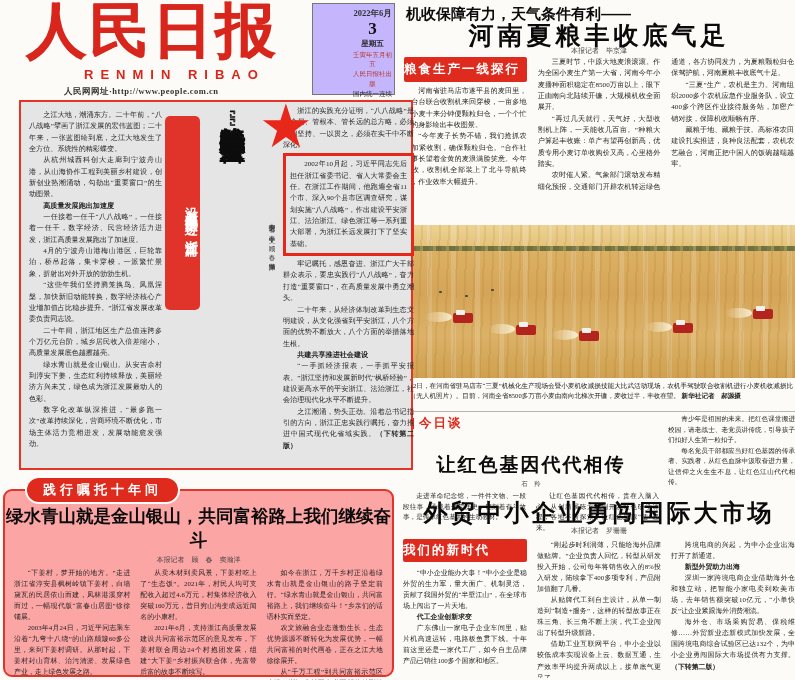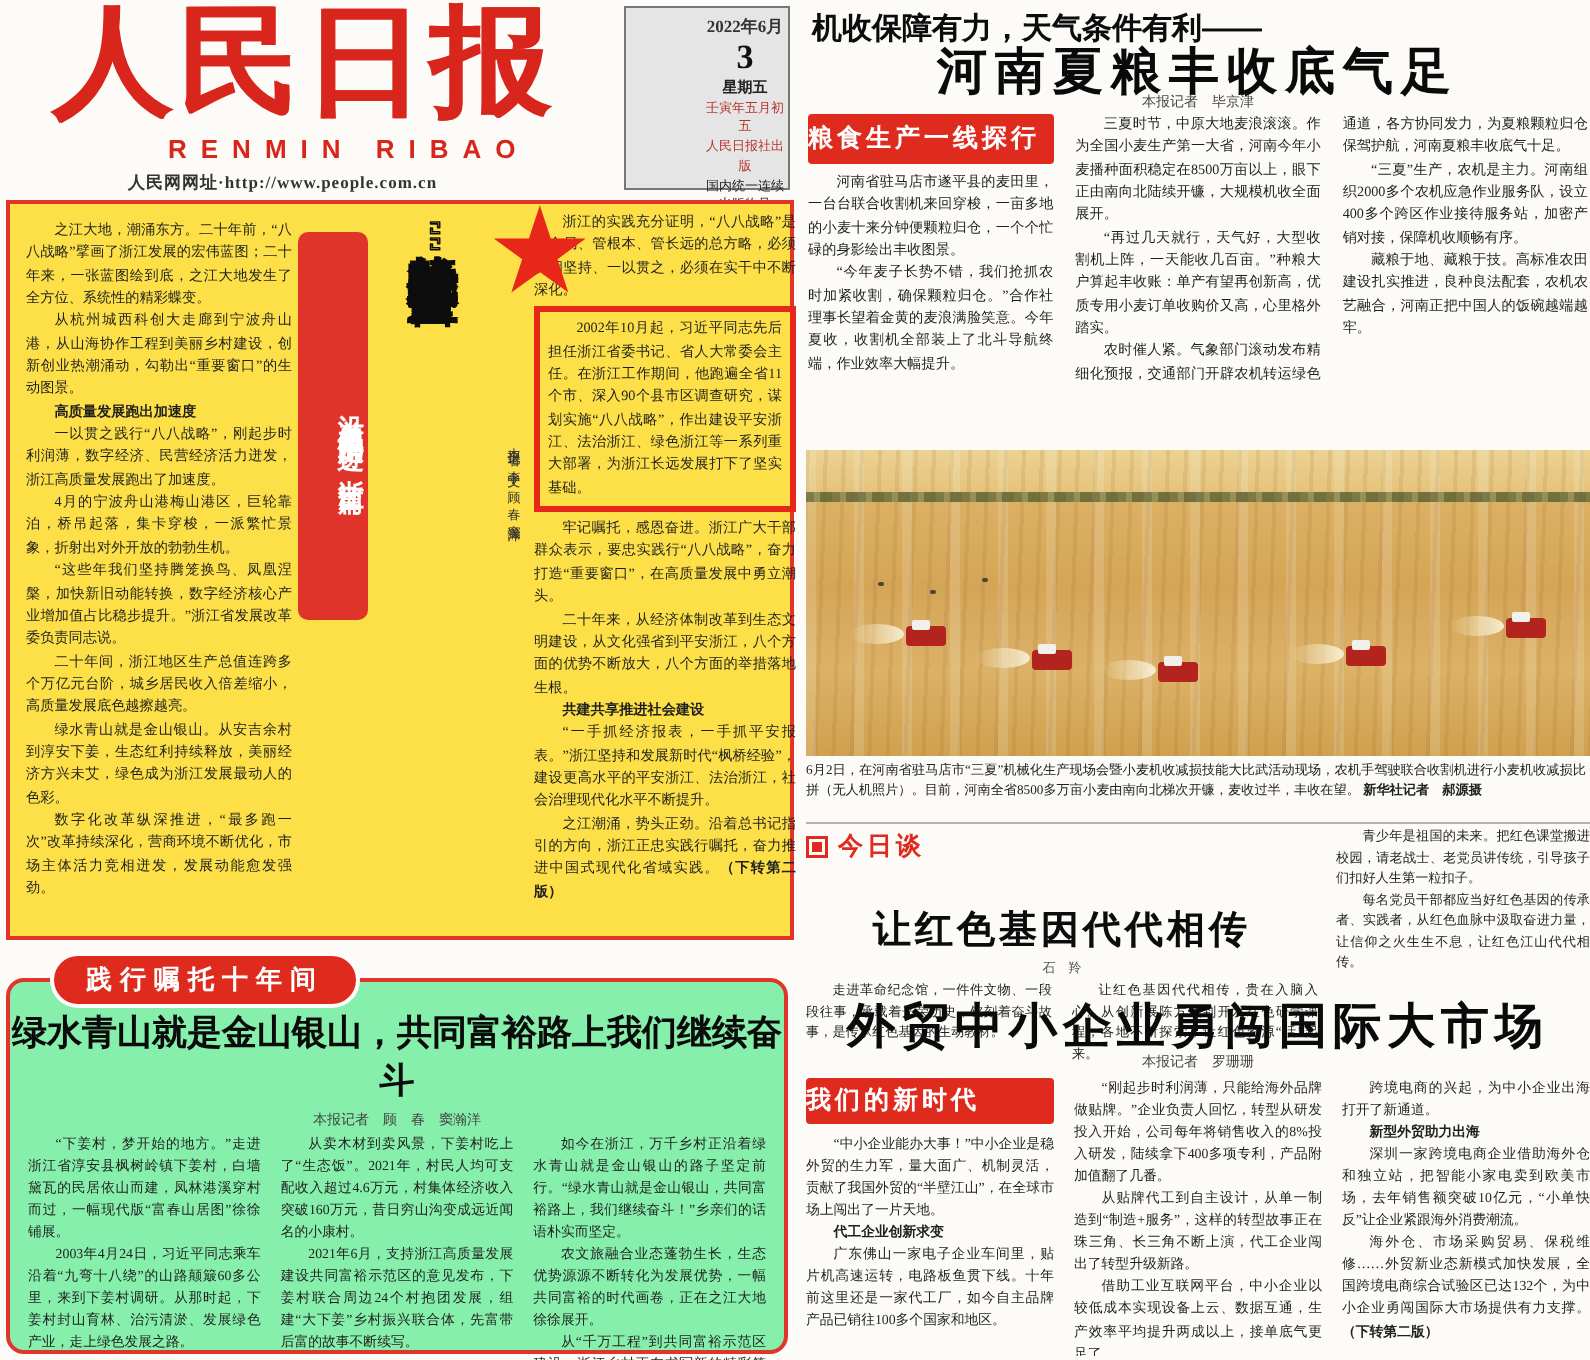--- a/index.html
+++ b/index.html
@@ -6,37 +6,37 @@
   .page{position:relative;width:795px;height:680px;background:#fcfbf7;overflow:hidden;
         font-family:"Liberation Serif",serif;color:#222;}
   .abs{position:absolute;}
   
   .paper-title{left:26px;top:-2px;font-size:60px;font-weight:700;color:#d8261c;
      letter-spacing:3px;font-family:"Liberation Serif",serif;line-height:1.1;
      text-shadow:1px 0 0 #d8261c;}
   .paper-latin{left:84px;top:67px;font-size:13px;font-weight:700;color:#d8261c;
      letter-spacing:7px;font-family:"Liberation Sans",sans-serif;}
   .site-line{left:64px;top:86px;font-size:8.5px;font-weight:700;color:#333;letter-spacing:.5px;}
-  .datebox{left:312px;top:3px;width:83px;height:92px;border:1px solid #777;background:#e5e5e5;
+  .datebox{left:312px;top:3px;width:83px;height:92px;border:1px solid #777;background:#c4b5fd;
      text-align:center;font-size:6.5px;line-height:1.5;padding-top:3px;box-sizing:border-box;padding-left:38px;}
   .datebox .d-month{font-size:8.5px;font-weight:700;color:#333;}
   .datebox .d-day{font-size:17px;font-weight:700;line-height:1.1;color:#111;}
   .datebox .d-week{font-size:7.5px;font-weight:700;}
   .datebox .d-red{color:#b5362c;}
   .datebox div{margin:0;}
   
   .bodytext p{margin:0;font-size:7.1px;line-height:1.6;text-align:justify;text-indent:2em;color:#1f1f1f;}
   .clip{overflow:hidden;}
   .sub{font-family:"Liberation Sans",sans-serif;font-weight:700;font-size:9.5px;
        text-align:center;text-indent:0;margin:4px 0;color:#111;}
   .tag{background:#df2b1d;color:#fff;font-family:"Liberation Sans",sans-serif;font-weight:700;
        text-align:left;border-radius:2px;}
   .jump{font-weight:700;}
   
-  .main-box{left:3px;top:100px;width:394px;height:370px;border:2.5px solid #e23527;box-sizing:border-box;background:#fde047;}
+  .main-box{left:19px;top:100px;width:394px;height:370px;border:2.5px solid #e23527;box-sizing:border-box;background:#e5e5e5;}
   .la-col1{left:8px;top:8px;width:133px;height:352px;}
   .ribbon{left:144px;top:14px;width:35px;height:194px;background:#e0342a;border-radius:5px;
      writing-mode:vertical-rl;text-orientation:upright;color:#fff;font-family:"Liberation Sans",sans-serif;
      font-weight:700;font-size:13px;letter-spacing:2px;padding-top:7px;box-sizing:border-box;text-align:start;
      display:flex;justify-content:center;}
   .la-head{left:181px;top:5px;width:62px;height:360px;writing-mode:vertical-rl;text-orientation:upright;
      font-family:"Liberation Sans",sans-serif;font-weight:900;font-size:26px;color:#0d0d0d;
      line-height:62px;overflow:hidden;}
   .la-head .q{font-size:11px;font-weight:700;}
   .la-head .seg2{margin-top:8px;}
@@ -90,21 +90,21 @@
   .wm-col{top:539px;height:139px;}
   .wm-col p{font-size:6.9px;}
   .wm-c1{left:403px;width:124px;}
   .wm-c2{left:537px;width:124px;}
   .wm-c3{left:671px;width:124px;}
   .tag-wm{font-size:12.5px;letter-spacing:2px;padding:3px 0;margin-bottom:5px;}
   .wm-sub{font-family:"Liberation Serif",serif;font-weight:900;font-size:10px;text-align:center;
      text-indent:0;margin:5px 0 4px;color:#111;}
   
   .bottom-box{left:3px;top:489px;width:391px;height:188px;border:2.5px solid #e0352a;border-radius:9px;
-     background:#86efac;box-sizing:border-box;}
+     background:#fca5a5;box-sizing:border-box;}
   .bb-tab{position:absolute;left:22px;top:-13px;background:#df2b1d;color:#fff;
      font-family:"Liberation Sans",sans-serif;font-weight:700;font-size:13px;letter-spacing:4px;
      padding:3px 16px;border-radius:12px;box-shadow:0 0 0 2px #fffbfa;}
   .bb-title{text-align:center;font-size:17.5px;font-weight:900;font-family:"Liberation Sans",sans-serif;
      margin-top:13px;color:#0b0b0b;letter-spacing:0px;}
   .bb-byline{margin:3px 0 2px;}
   .bb-body{column-count:3;column-gap:10px;height:125px;margin:0 9px;}
   .bb-body p{font-size:6.9px;}
 </style>
 </head>
@@ -198,21 +198,21 @@
     <p class="wm-sub">新型外贸助力出海</p>
     <p>深圳一家跨境电商企业借助海外仓和独立站，把智能小家电卖到欧美市场，去年销售额突破10亿元，“小单快反”让企业紧跟海外消费潮流。</p>
     <p><span>海外仓、市场采购贸易、保税维修……外贸新业态新模式加快发展，全国跨境电商综合试验区已达132个，为中小企业勇闯国际大市场提供有力支撑。</span><span class="jump">（下转第二版）</span></p>
   </div>
 
   <div class="abs main-box">
     <div class="abs la-col1 bodytext clip">
       <p>之江大地，潮涌东方。二十年前，“八八战略”擘画了浙江发展的宏伟蓝图；二十年来，一张蓝图绘到底，之江大地发生了全方位、系统性的精彩蝶变。</p>
       <p>从杭州城西科创大走廊到宁波舟山港，从山海协作工程到美丽乡村建设，创新创业热潮涌动，勾勒出“重要窗口”的生动图景。</p>
       <p class="sub">高质量发展跑出加速度</p>
-      <p>一以贯之践行“八八战略”，刚起步时利润薄，数字经济、民营经济活力迸发，浙江高质量发展跑出了加速度。</p>
+      <p>一任接着一任干“八八战略”，一任接着一任干，数字经济、民营经济活力迸发，浙江高质量发展跑出了加速度。</p>
       <p>4月的宁波舟山港梅山港区，巨轮靠泊，桥吊起落，集卡穿梭，一派繁忙景象，折射出对外开放的勃勃生机。</p>
       <p>“这些年我们坚持腾笼换鸟、凤凰涅槃，加快新旧动能转换，数字经济核心产业增加值占比稳步提升。”浙江省发展改革委负责同志说。</p>
       <p>二十年间，浙江地区生产总值连跨多个万亿元台阶，城乡居民收入倍差缩小，高质量发展底色越擦越亮。</p>
       <p>绿水青山就是金山银山。从安吉余村到淳安下姜，生态红利持续释放，美丽经济方兴未艾，绿色成为浙江发展最动人的色彩。</p>
       <p>数字化改革纵深推进，“最多跑一次”改革持续深化，营商环境不断优化，市场主体活力竞相迸发，发展动能愈发强劲。</p>
     </div>
 
     <div class="abs ribbon">沿着总书记的足迹·浙江篇</div>
 
     <div class="abs la-head">

